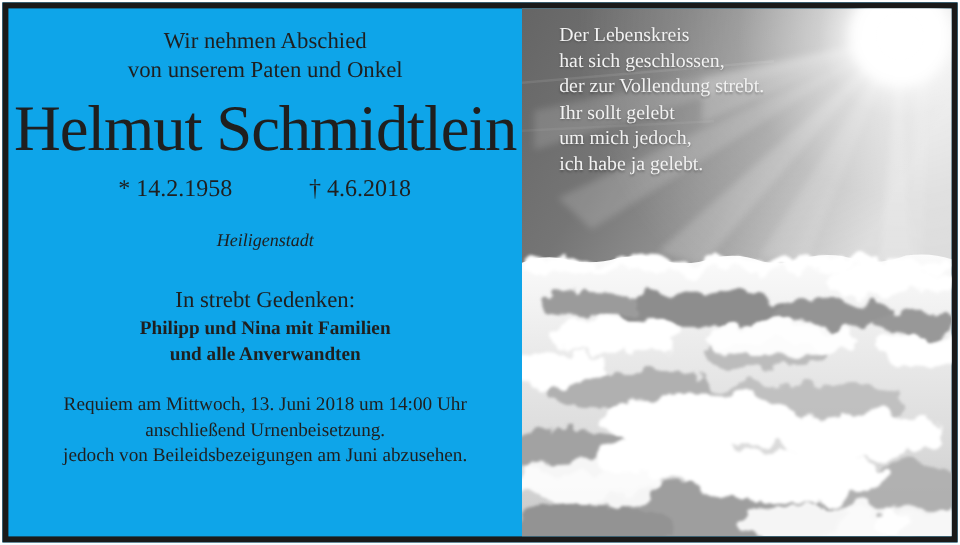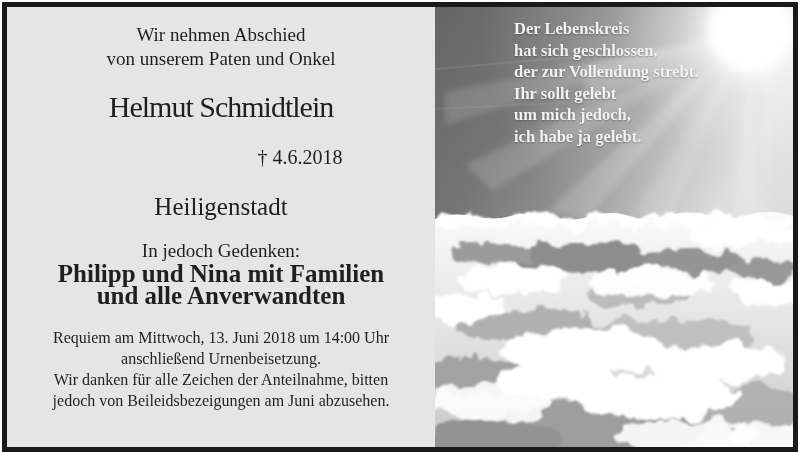--- a/index.html
+++ b/index.html
@@ -12,101 +12,100 @@
     overflow: hidden;
   }
   .frame {
     position: absolute;
     left: 2px;
     top: 2px;
     width: 796px;
     height: 450px;
     box-sizing: border-box;
     border: 5px solid #1a1a1a;
-    background: #e5e5e5;
+    background: #0ea5e9;
   }
   .inner {
     position: relative;
     width: 786px;
     height: 440px;
   }
   .text-col {
     position: absolute;
     left: 0;
     top: 0;
     width: 428px;
     height: 440px;
     color: #1f1f1f;
   }
   .text-col > div, .text-col > h1 { position: absolute; left: 0; width: 428px; text-align: center; margin: 0; }
   .intro { top: 16px; font-size: 19px; line-height: 24px; font-weight: normal; }
   .name {
     top: 74px;
-    font-size: 30px;
+    font-size: 54px;
     line-height: 52px;
     font-weight: normal;
     letter-spacing: -1px;
     white-space: nowrap;
   }
   .dates { top: 139px; height: 26px; font-size: 20px; }
   .dates span { position: absolute; top: 0; width: 160px; text-align: center; }
   .birth { left: 59px; }
   .death { left: 213px; }
-  .place { top: 186px; font-size: 25px; }
+  .place { top: 186px; font-size: 15px; font-style: italic; }
   .remembrance { top: 233px; font-size: 19px; }
-  .mourners { top: 256px; font-size: 25px; line-height: 22px; font-weight: bold; }
+  .mourners { top: 256px; font-size: 16px; line-height: 22px; font-weight: bold; }
   .service { top: 320px; font-size: 16px; line-height: 21px; }
   .photo {
     position: absolute;
     left: 428px;
     top: 0;
     width: 358px;
     height: 440px;
     overflow: hidden;
     background: #7a7a7a;
   }
   .photo svg { display: block; position: absolute; left: 0; top: 0; }
   .poem {
     position: absolute;
     left: 31px;
     top: 11px;
     font-size: 16.5px;
     line-height: 21.5px;
-    font-weight: bold;
+    font-weight: normal;
     color: #f2f2f2;
     text-shadow: 0 1px 2px rgba(0,0,0,0.30);
     white-space: nowrap;
-    margin-left: 48px;
   }
 </style>
 </head>
 <body>
 
 <div class="frame">
   <div class="inner">
 
     <div class="text-col">
       <div class="intro">
         <div>Wir nehmen Abschied</div>
         <div>von unserem Paten und Onkel</div>
       </div>
       <h1 class="name">Helmut Schmidtlein</h1>
       <div class="dates">
+        <span class="birth">* 14.2.1958</span>
         <span class="death">† 4.6.2018</span>
       </div>
       <div class="place">Heiligenstadt</div>
-      <div class="remembrance">In jedoch Gedenken:</div>
+      <div class="remembrance">In strebt Gedenken:</div>
       <div class="mourners">
         <div>Philipp und Nina mit Familien</div>
         <div>und alle Anverwandten</div>
       </div>
       <div class="service">
         <div>Requiem am Mittwoch, 13. Juni 2018 um 14:00 Uhr</div>
         <div>anschließend Urnenbeisetzung.</div>
-        <div>Wir danken für alle Zeichen der Anteilnahme, bitten</div>
         <div>jedoch von Beileidsbezeigungen am Juni abzusehen.</div>
       </div>
     </div>
 
     <div class="photo">
       <svg width="358" height="440" viewBox="0 0 358 440">
         <defs>
           <linearGradient id="skyGrad" x1="0" y1="0" x2="1" y2="0.35">
             <stop offset="0" stop-color="#656565"></stop>
             <stop offset="0.35" stop-color="#757575"></stop>

